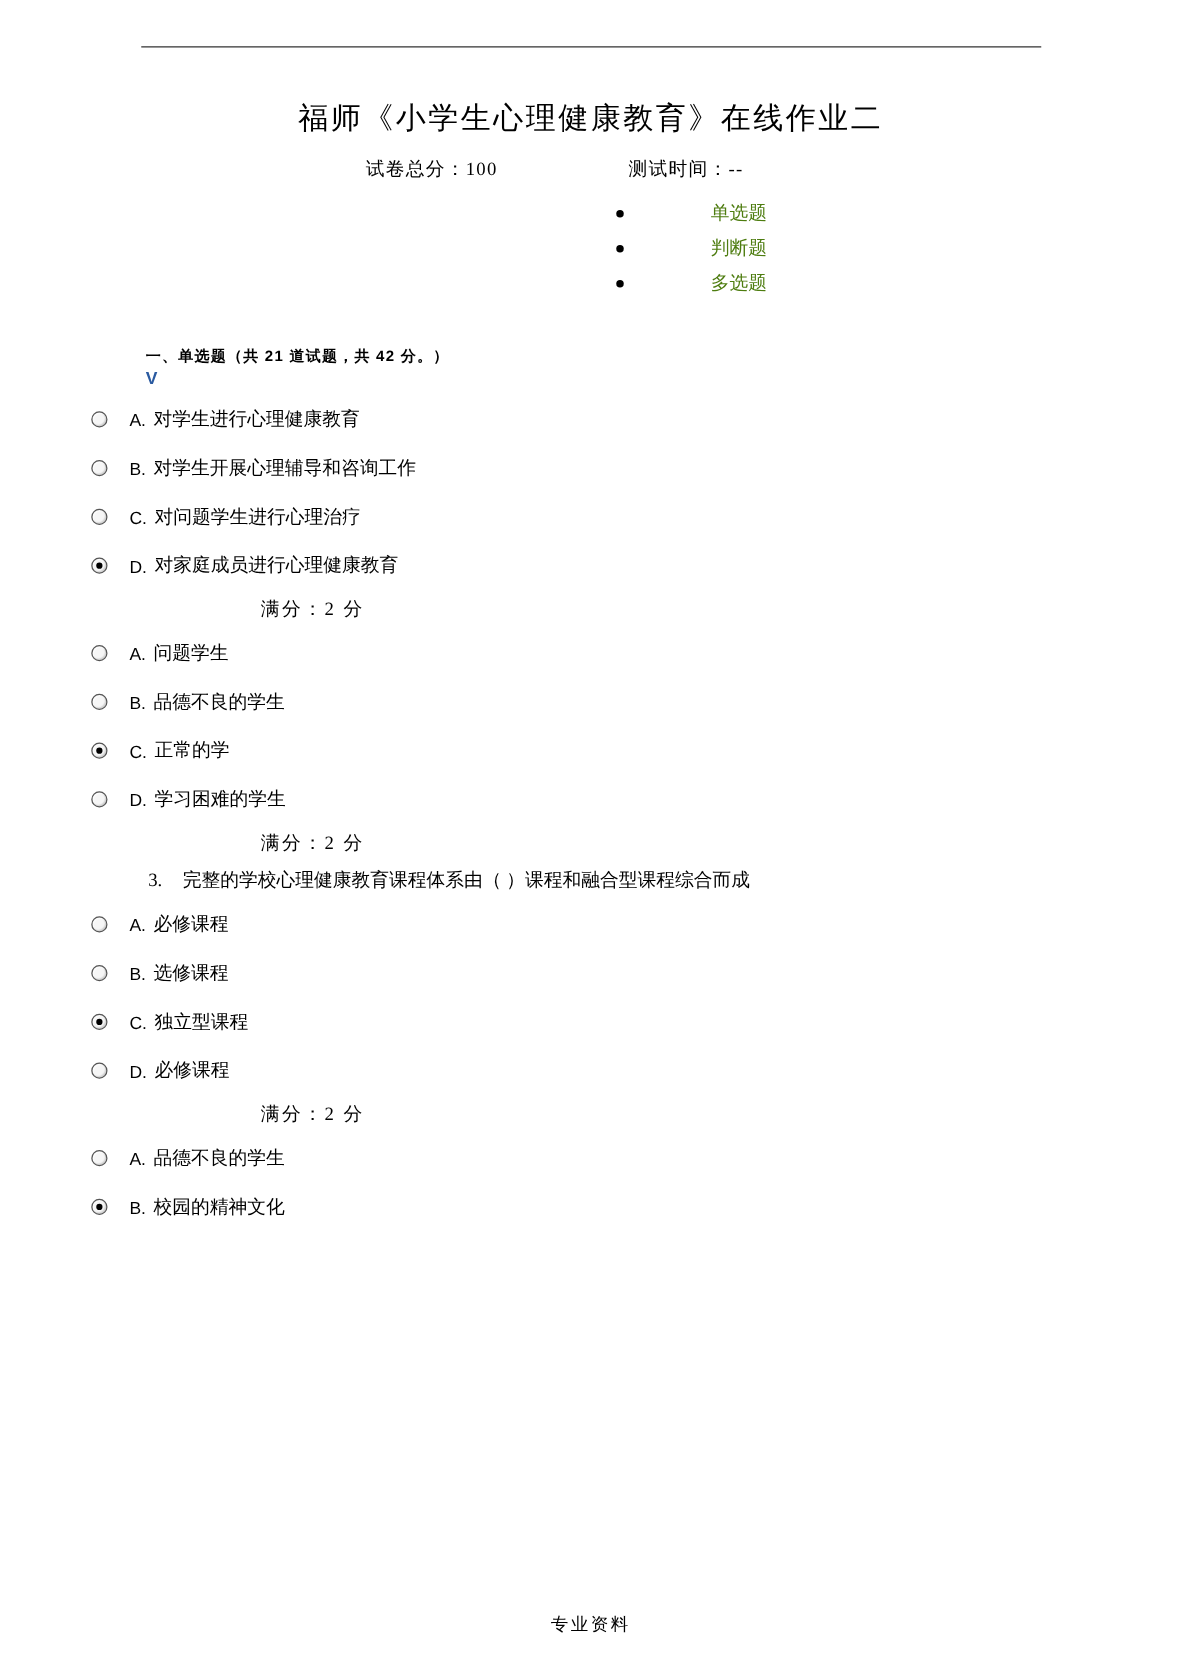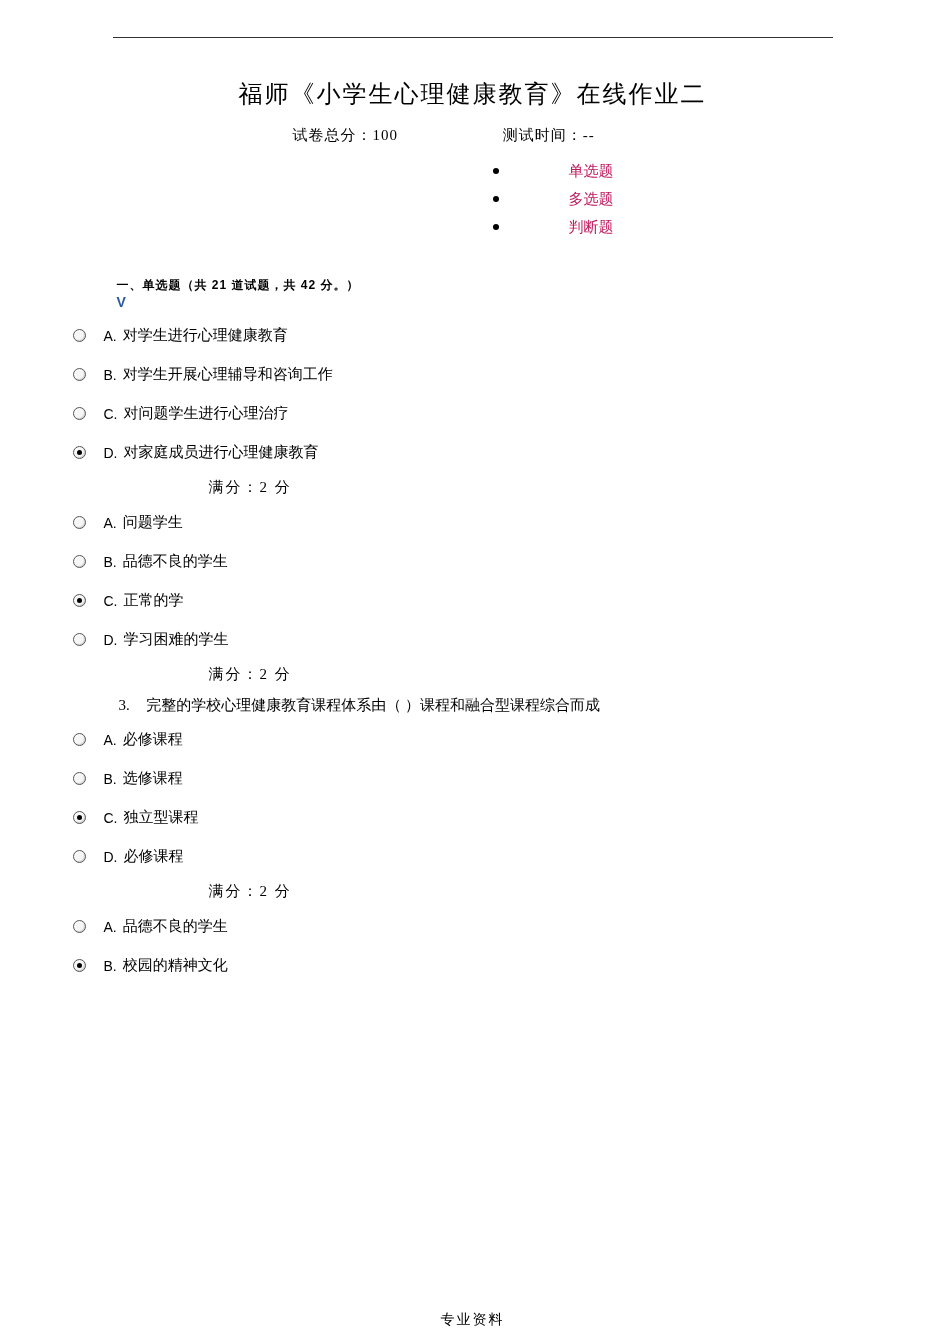--- a/index.html
+++ b/index.html
@@ -46,21 +46,21 @@
     }
     .meta-right {
       display: inline-block;
       margin-left: 100px;
     }
     .nav-list {
       margin-top: 12px;
       margin-left: 380px;
       font-family: "KaiTi","楷体", serif;
       font-size: 15px;
-      color: #be185d;
+      color: #4d7c0f;
       line-height: 28px;
     }
     .nav-item {
       display: flex;
       align-items: center;
     }
     .bullet {
       display:inline-block;
       width: 6px; height: 6px;
       background:#000;
@@ -122,21 +122,21 @@
     }
     .opt-letter { font-family: Arial, sans-serif; font-size: 14px; margin-right: 6px; }
     .score-line {
       font-family: "KaiTi","楷体", serif;
       font-size: 15px;
       padding: 6px 0 0 96px;
       letter-spacing: 2px;
     }
     .footer {
       position: absolute;
-      bottom: 8px;
+      bottom: 28px;
       width: 945px;
       text-align: center;
       font-family: "KaiTi","楷体", serif;
       font-size: 14px;
       letter-spacing: 2px;
     }
   </style>
 </head>
 <body>
 
@@ -155,25 +155,25 @@
       </span>
     </div>
 
     <div class="nav-list">
       <div class="nav-item">
         <span class="bullet"></span>
         <span>单选题</span>
       </div>
       <div class="nav-item">
         <span class="bullet"></span>
-        <span>多选题</span>
+        <span>判断题</span>
       </div>
       <div class="nav-item">
         <span class="bullet"></span>
-        <span>判断题</span>
+        <span>多选题</span>
       </div>
     </div>
   </div>
 
   <div class="section-bar">一、单选题（共  21  道试题，共  42  分。）</div>
   <div class="v-letter">V</div>
 
   <div id="questions-container">
       <div class="question-block">
         <div class="options">

